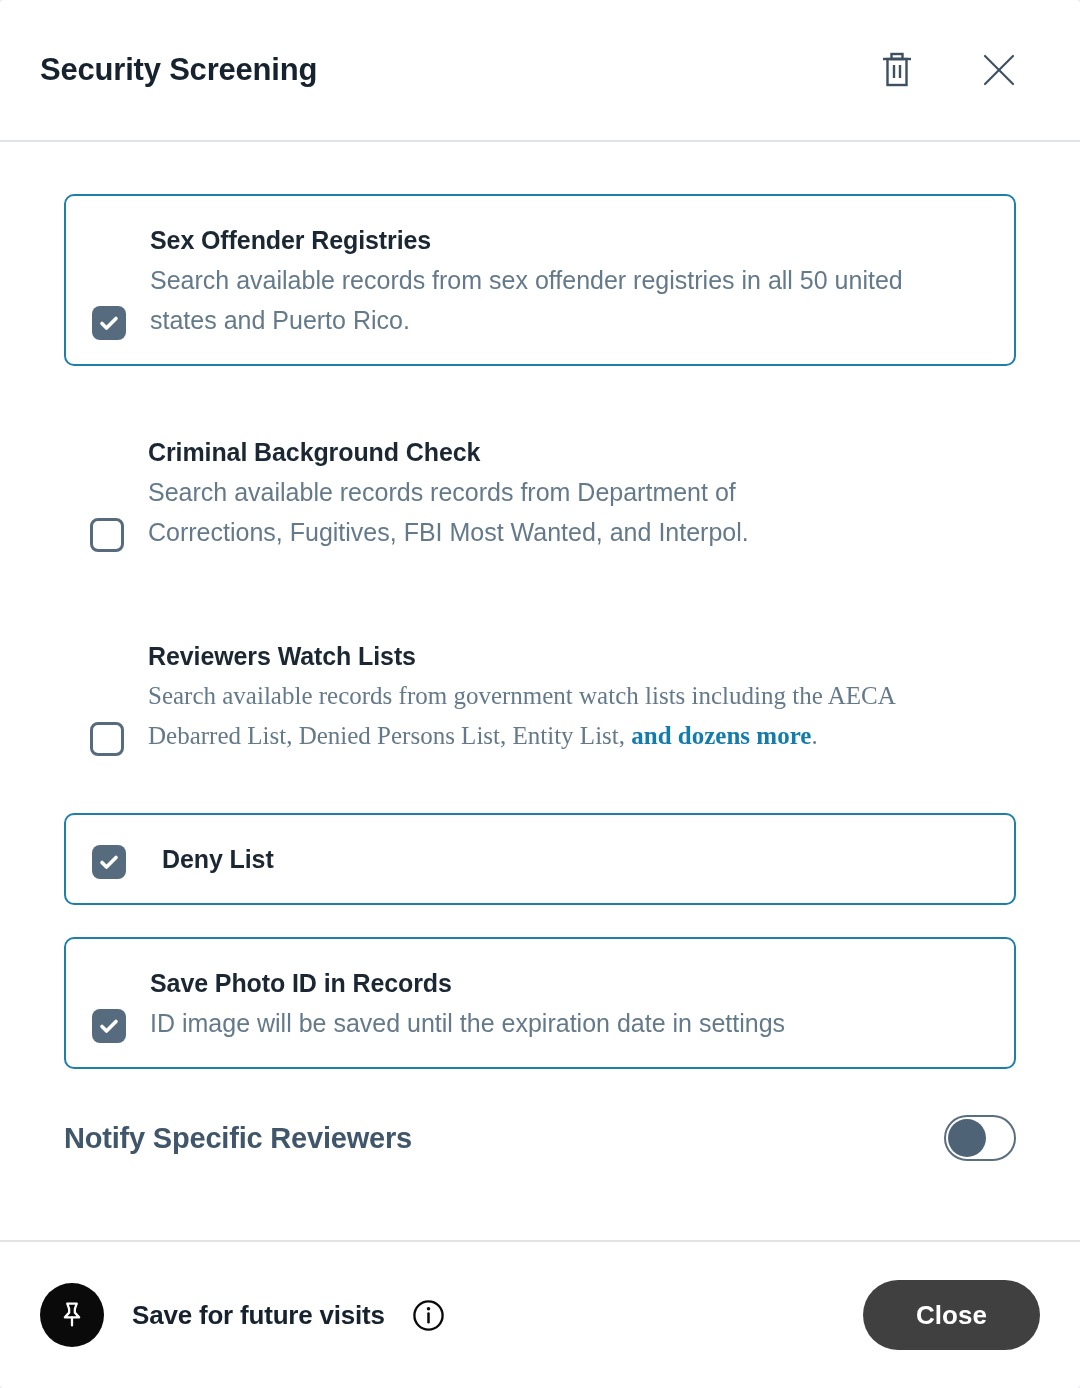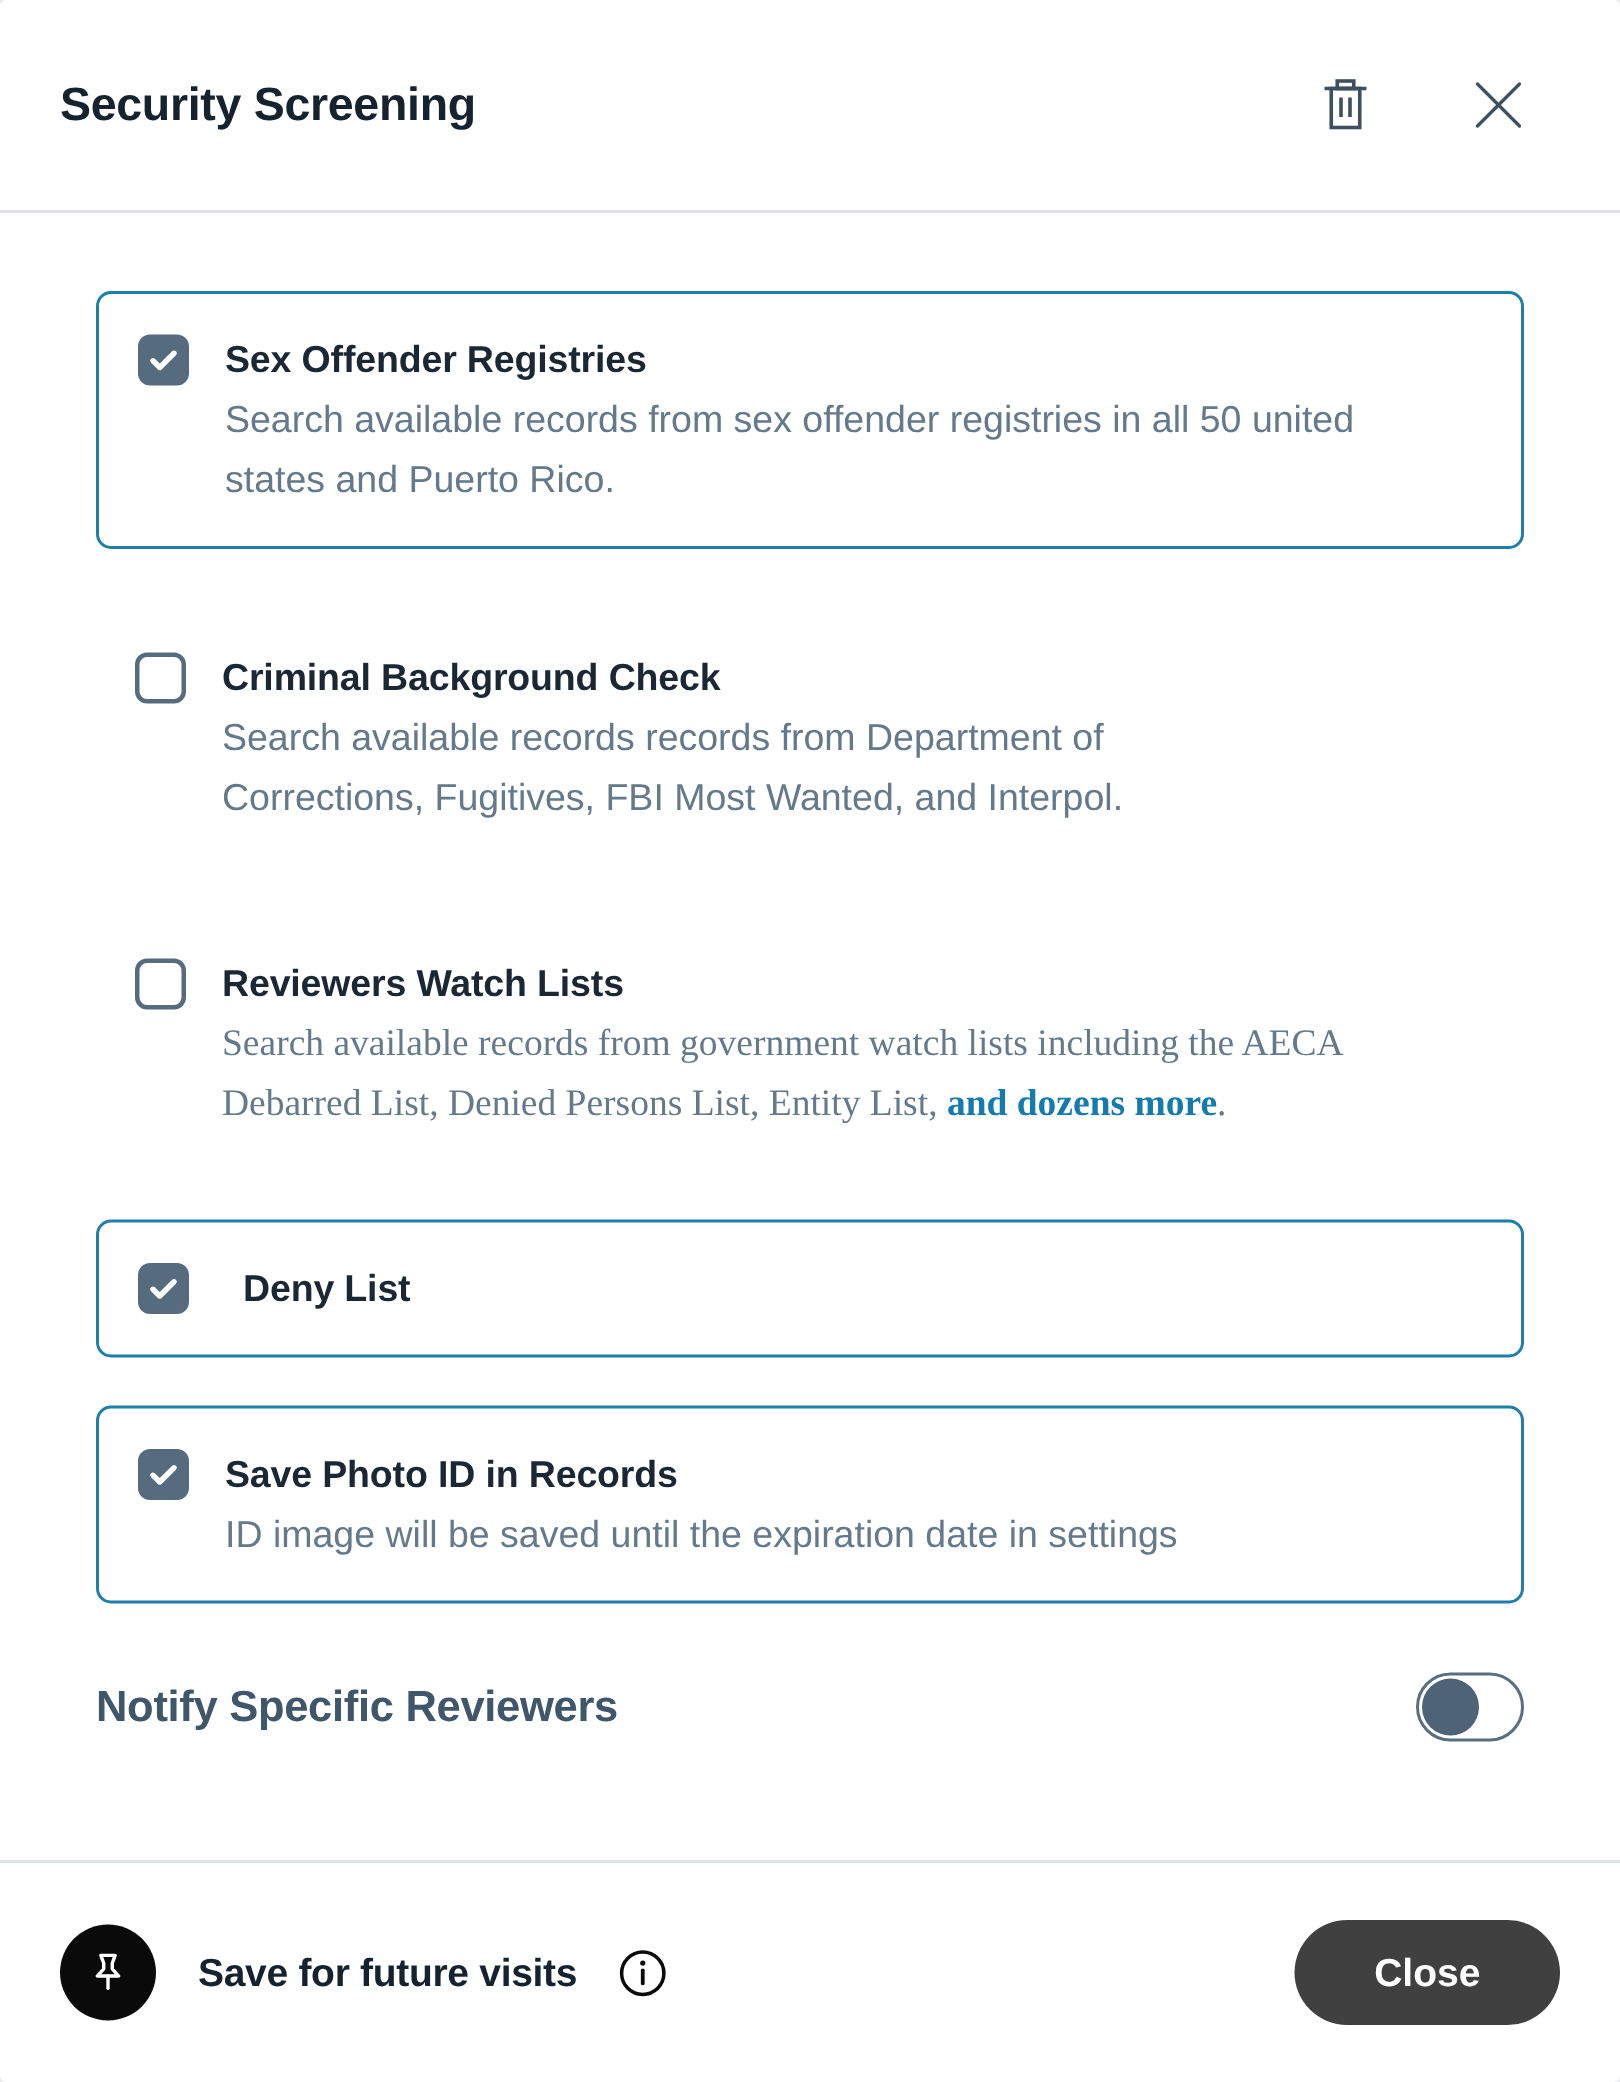--- a/index.html
+++ b/index.html
@@ -30,21 +30,21 @@
   .header-spacer { flex: 1; }
   .icon-btn {
     background: none; border: none; cursor: pointer;
     display: flex; align-items: center; justify-content: center;
     padding: 0;
   }
   .trash-btn { margin-right: 66px; }
   
   .content { flex: 1 1 auto; padding: 0 64px; }
   .option {
-    display: flex; align-items: flex-start;
+    display: flex; align-items: flex-end;
   }
   .option.card {
     border: 2px solid #1e7fa9;
     border-radius: 10px;
     padding: 24px 26px;
   }
   .opt-1 { margin-top: 52px; }
   .opt-2 { margin-top: 66px; padding: 0 26px; }
   .opt-3 { margin-top: 84px; padding: 0 26px; }
   .opt-4 { margin-top: 57px; gap: 12px; }

